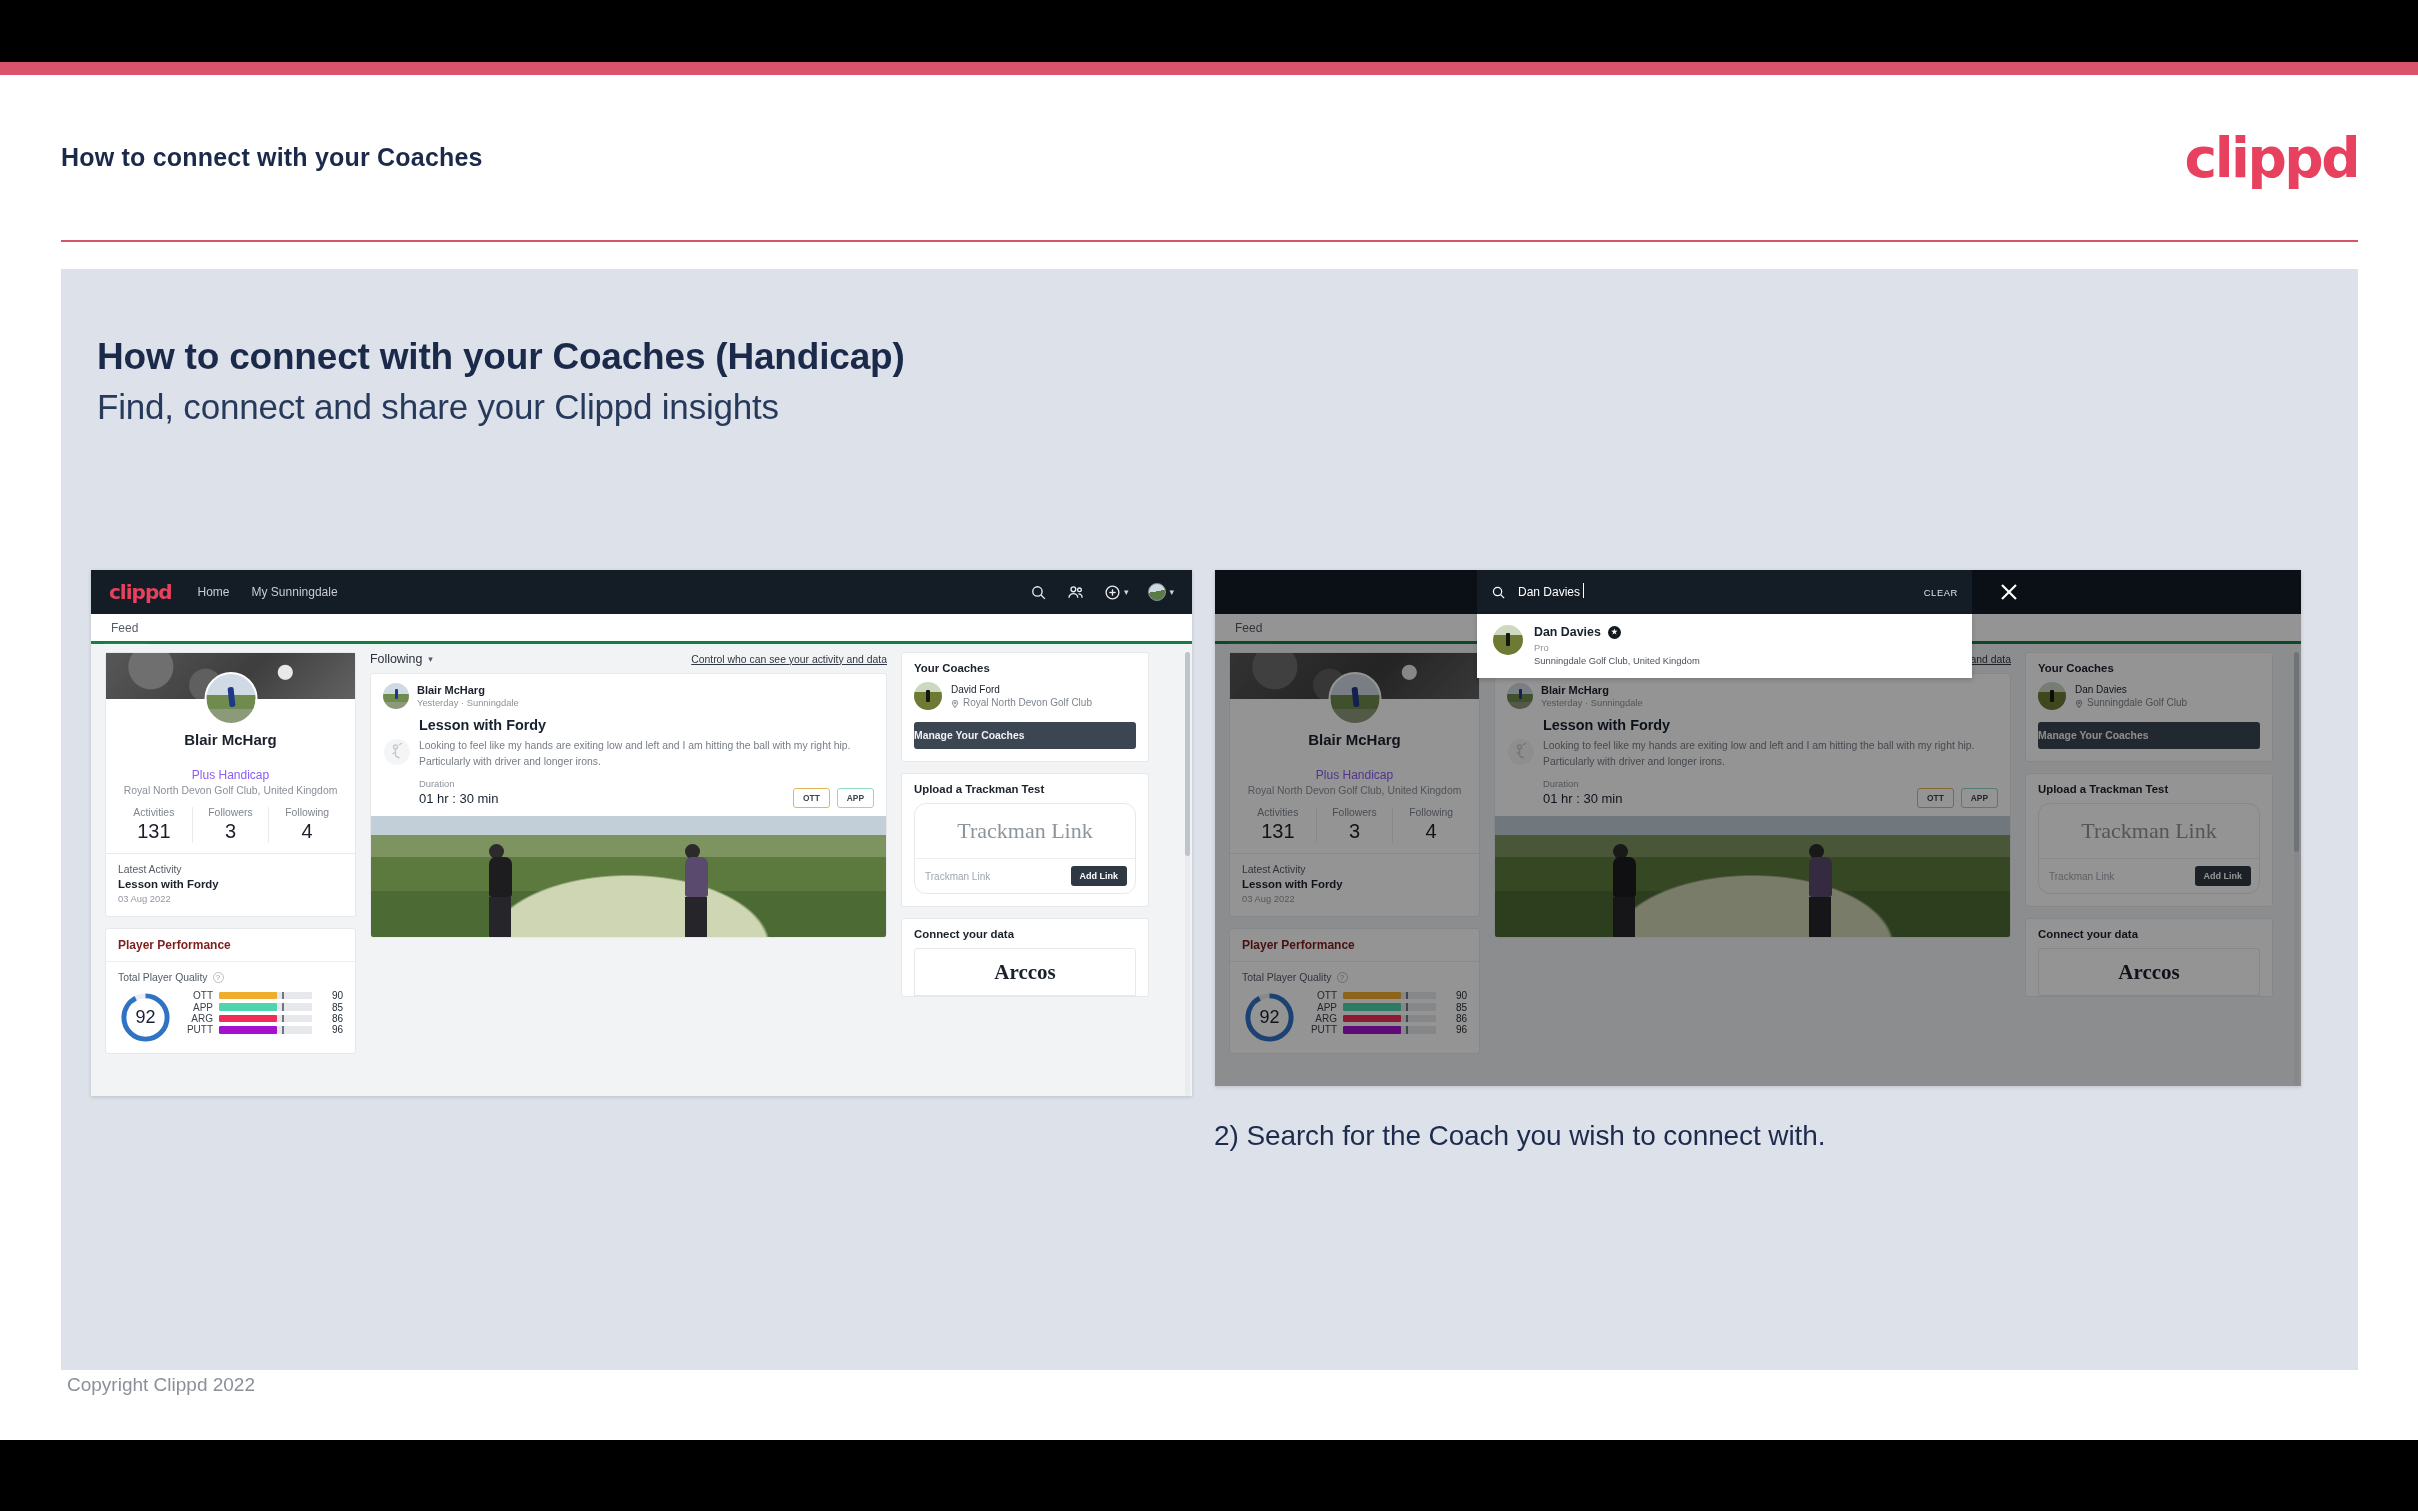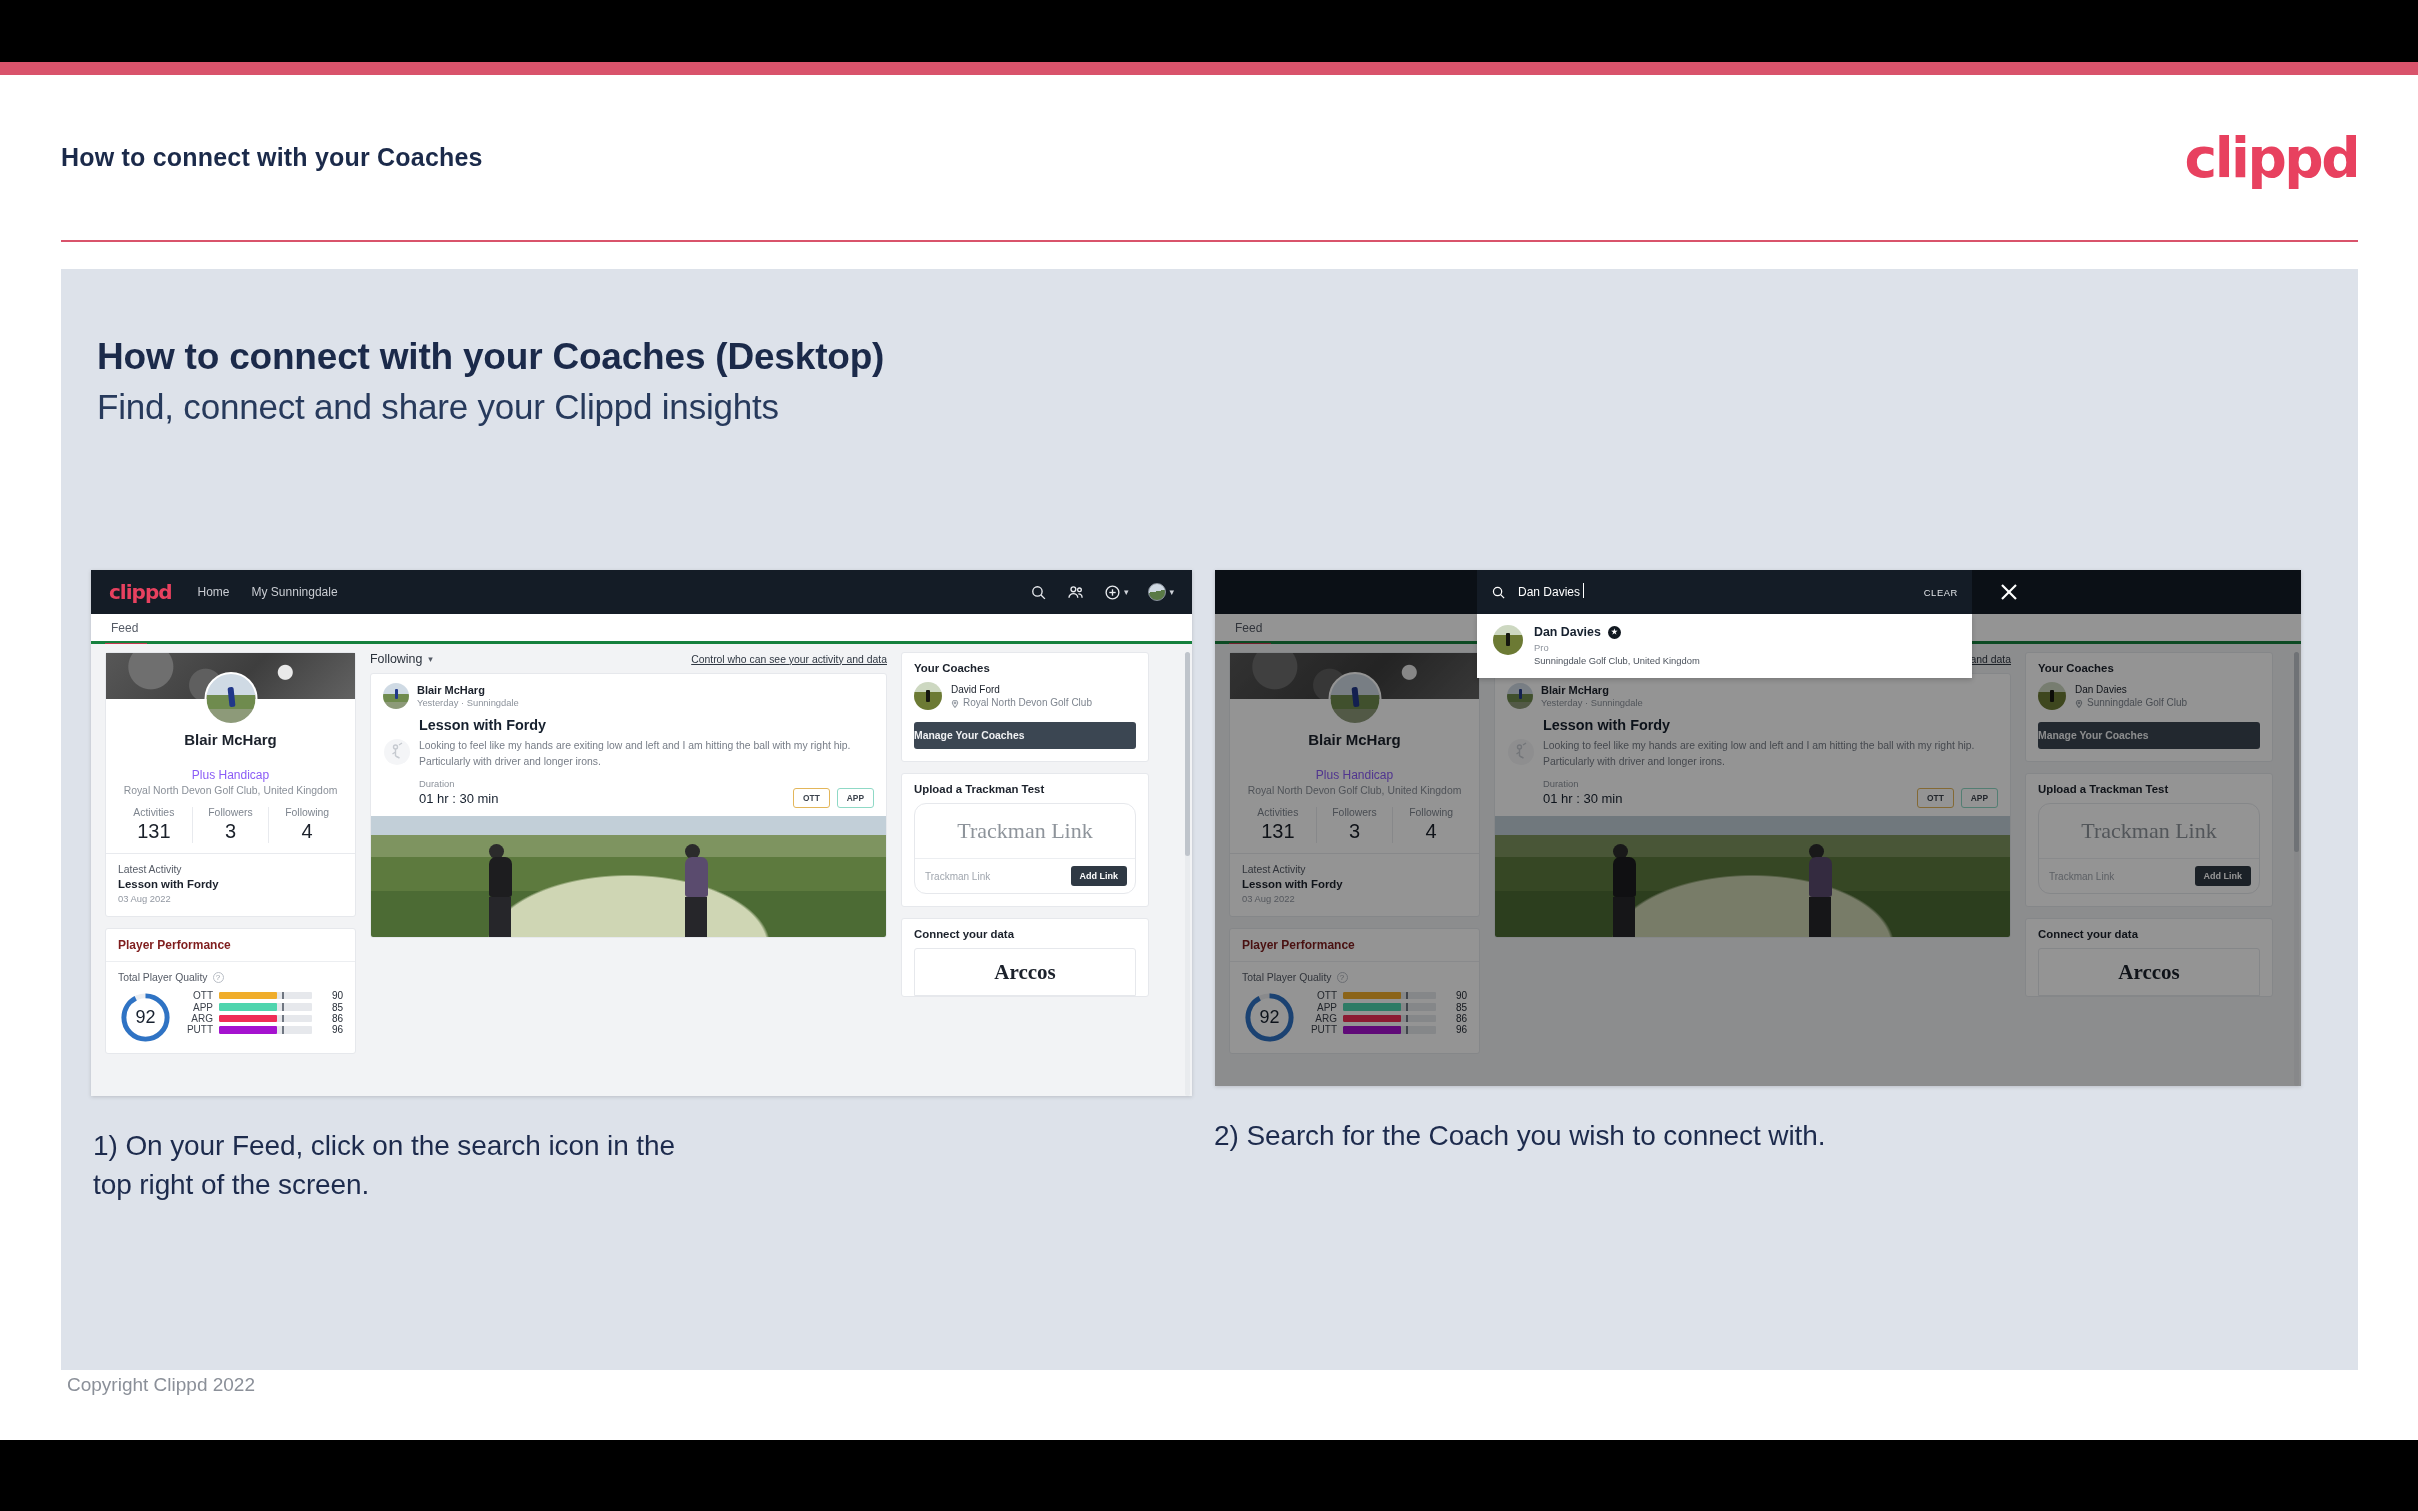--- a/index.html
+++ b/index.html
@@ -305,21 +305,21 @@
   <div class="band-pink"></div>
 
   <div class="slide-header">
     <div class="header-title">How to connect with your Coaches</div>
     <div class="header-logo">clippd</div>
   </div>
   <div class="header-rule"></div>
 
   <div class="content-panel">
     <div class="title-block">
-      <div class="title-main">How to connect with your Coaches (Desktop)</div>
+      <div class="title-main">How to connect with your Coaches (Handicap)</div>
       <div class="title-sub">Find, connect and share your Clippd insights</div>
     </div>
   </div>
 
   <div class="shot shot-a">
     <div class="app">
 
       <div class="navbar">
         <div class="nav-logo">clippd</div>
         <div class="nav-link">Home</div>
@@ -754,20 +754,19 @@
               <span class="badge-pro">★</span>
             </div>
             <div class="sug-role">Pro</div>
             <div class="sug-club">Sunningdale Golf Club, United Kingdom</div>
           </div>
         </div>
       </div>
     </div>
   </div>
 
-  <div class="cap cap-a">1) On your Feed, click on the search icon in the top right of the screen.</div>
   <div class="cap cap-b">2) Search for the Coach you wish to connect with.</div>
 
   <div class="footer-copy">Copyright Clippd 2022</div>
 
   <div class="band-black-bottom"></div>
 </div>
 
 
 </body></html>

